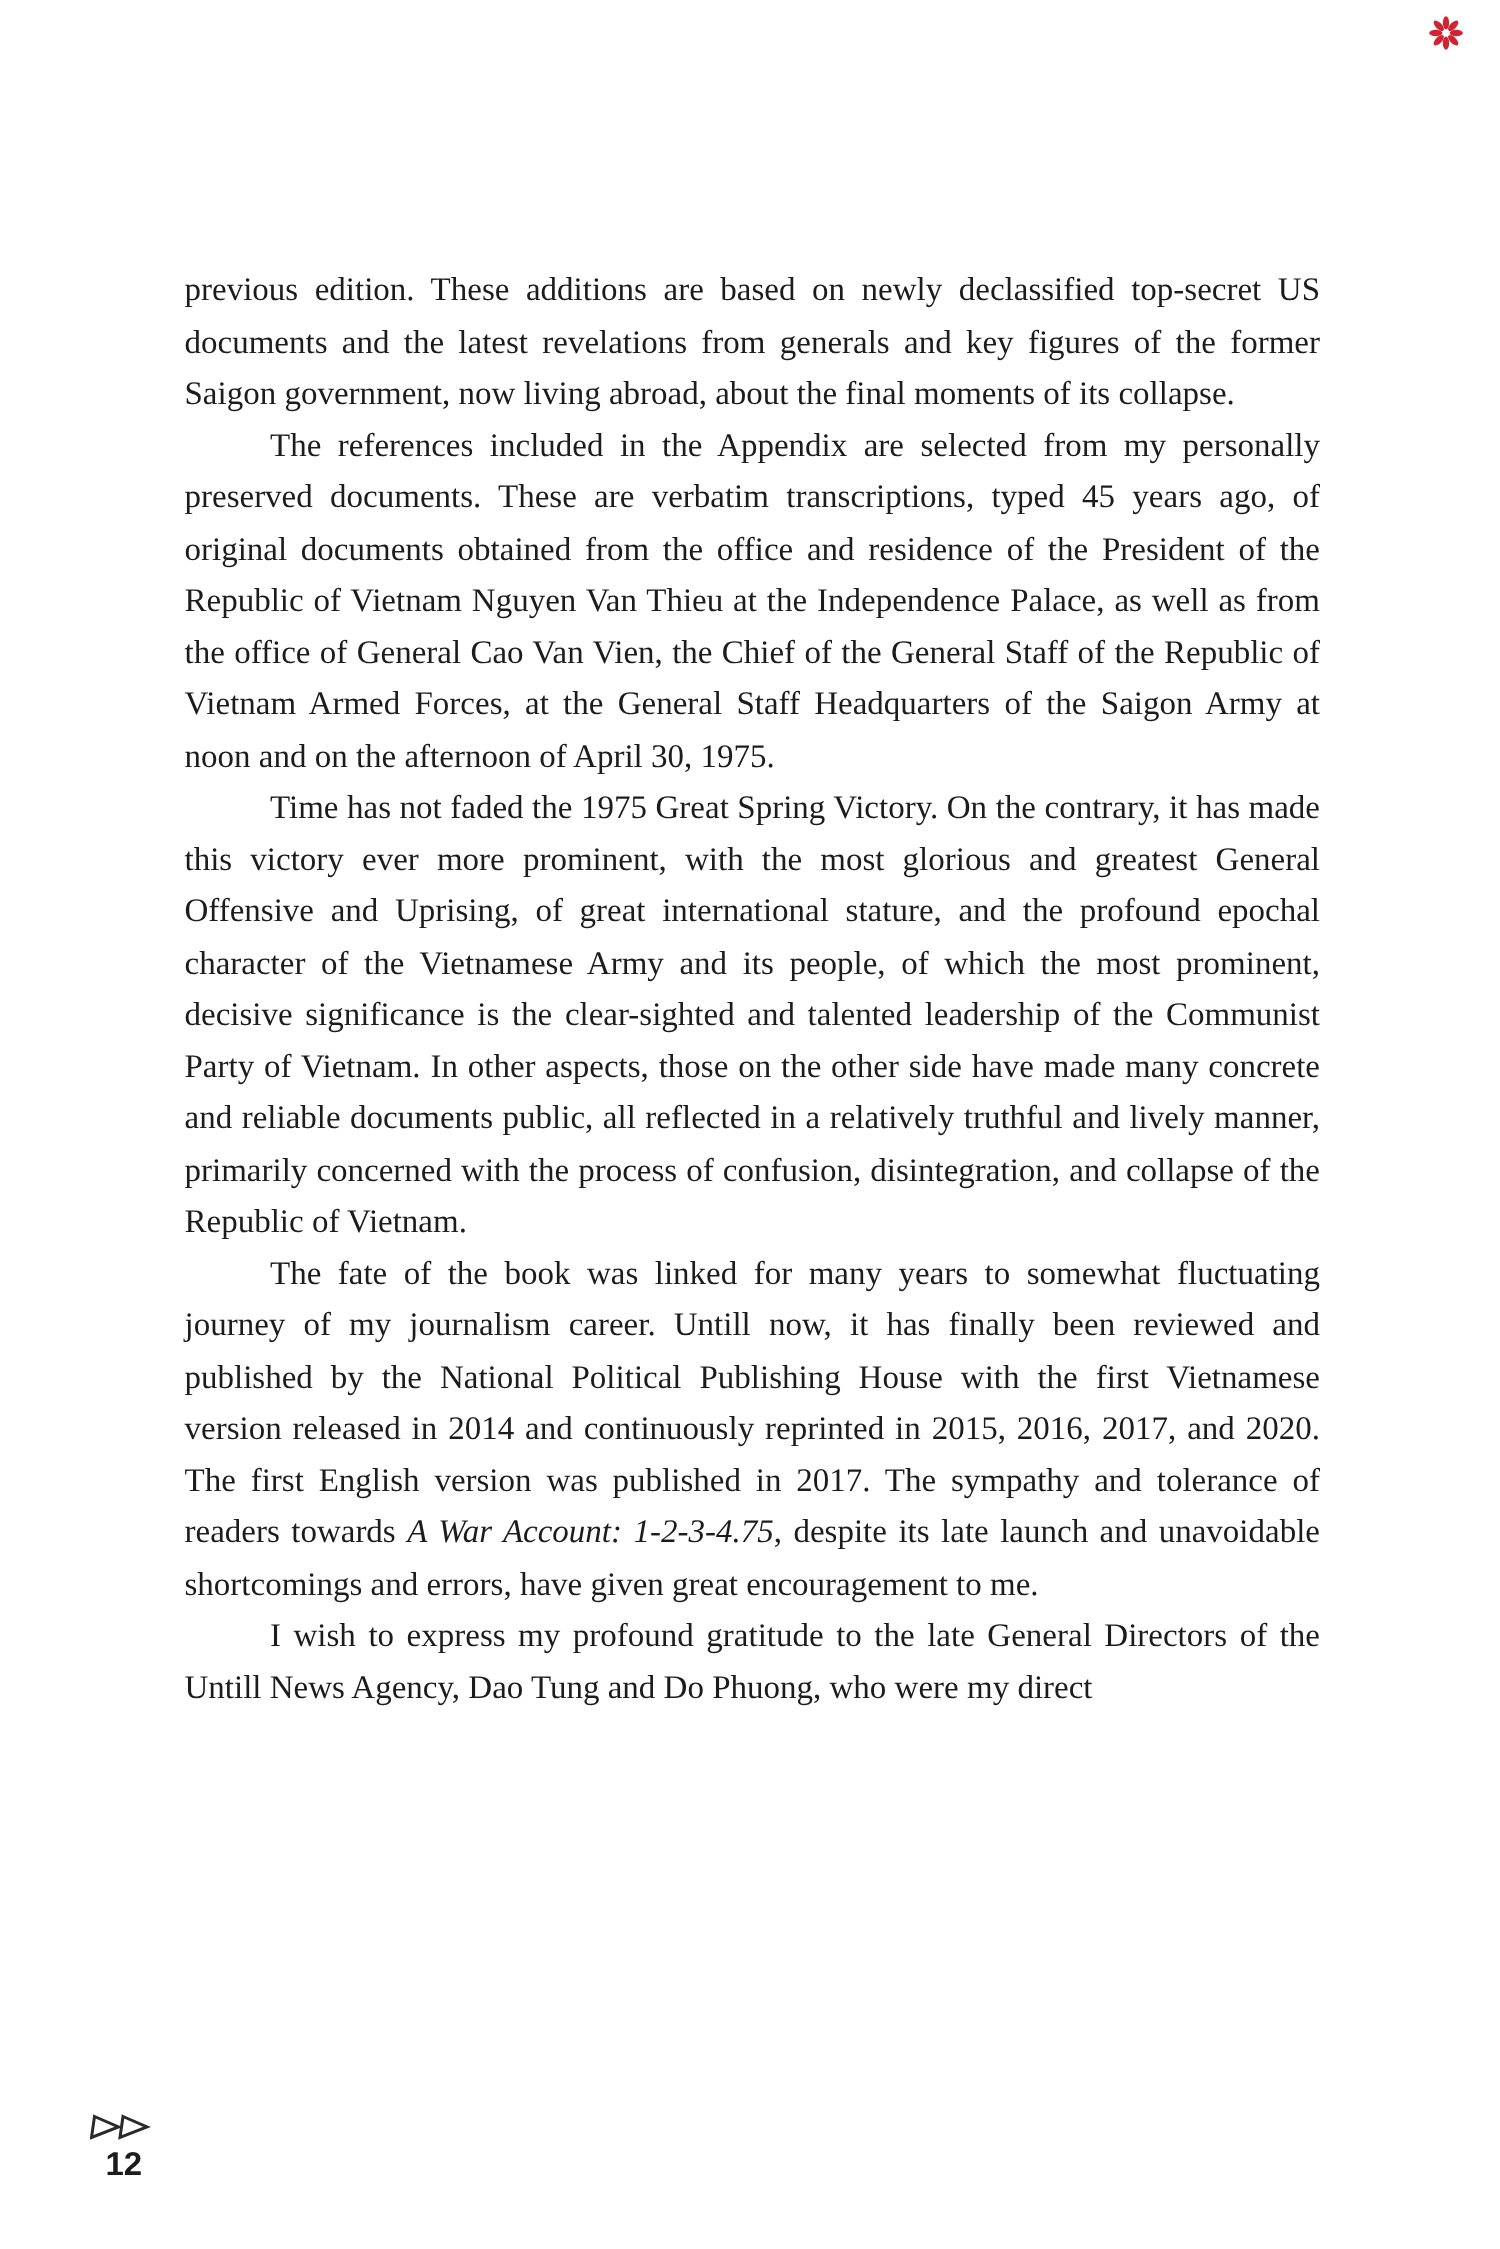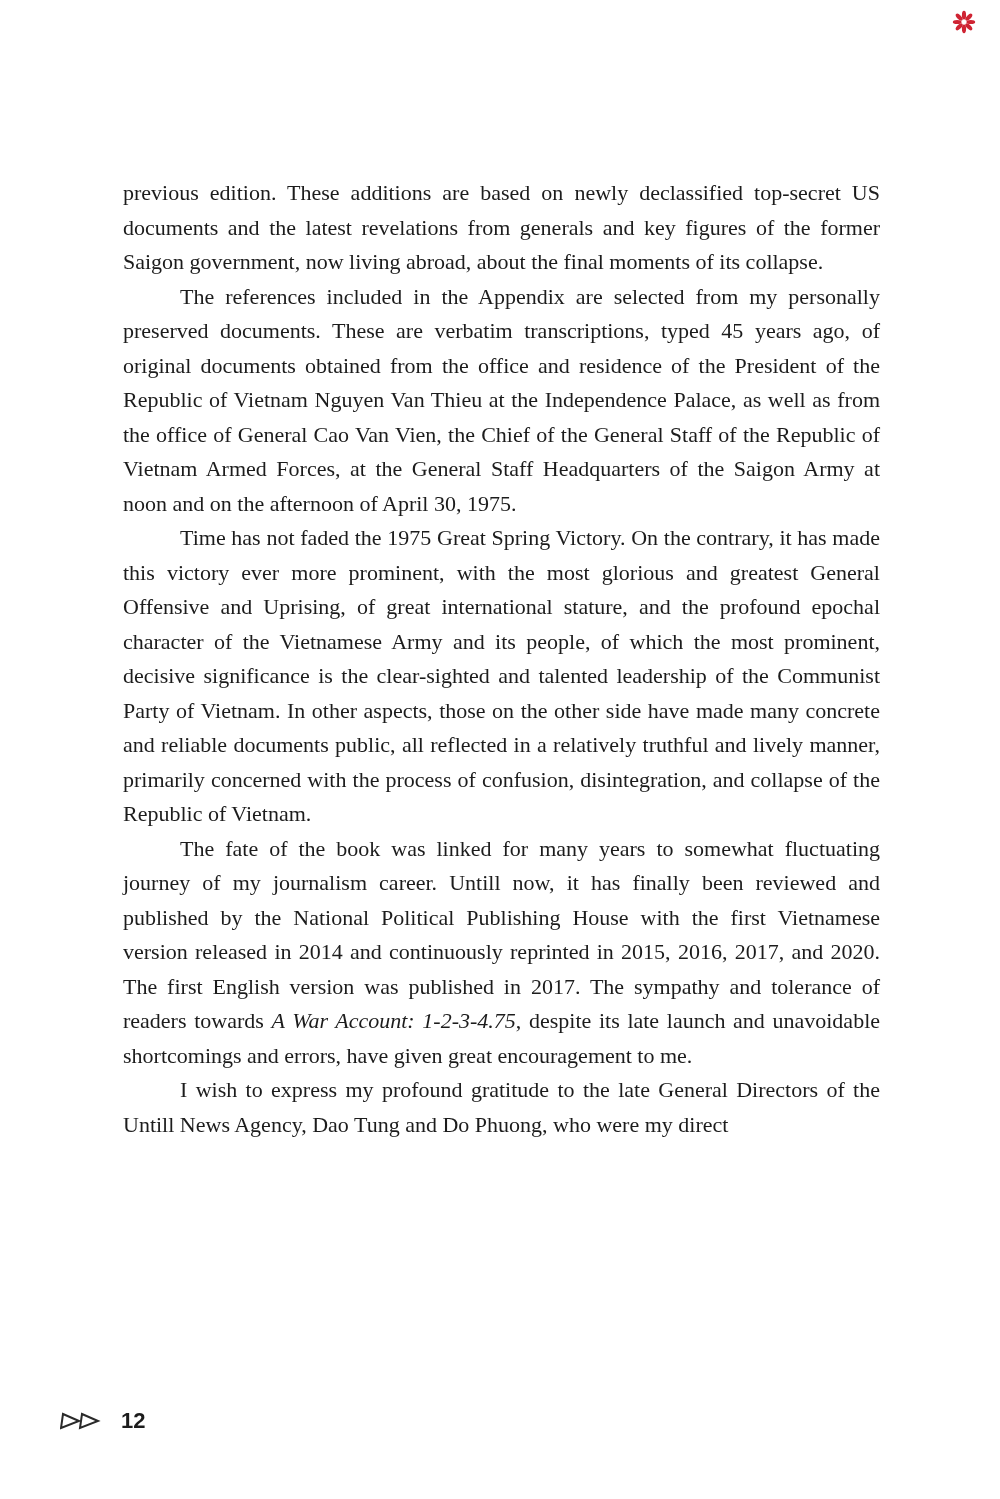--- a/index.html
+++ b/index.html
@@ -42,21 +42,22 @@
   }
   .italic {
     font-style: italic;
   }
   .footer {
     position: absolute;
     left: 60px;
     top: 1408px;
     display: flex;
     align-items: center;
-    gap: 16px;
+    gap: 2px;
+    flex-direction: column;
   }
   .footer .arrows {
     display: flex;
     align-items: center;
   }
   .footer .page-number {
     font-family: "Liberation Sans", sans-serif;
     font-weight: 700;
     font-size: 22px;
     color: #1c1c1c;

